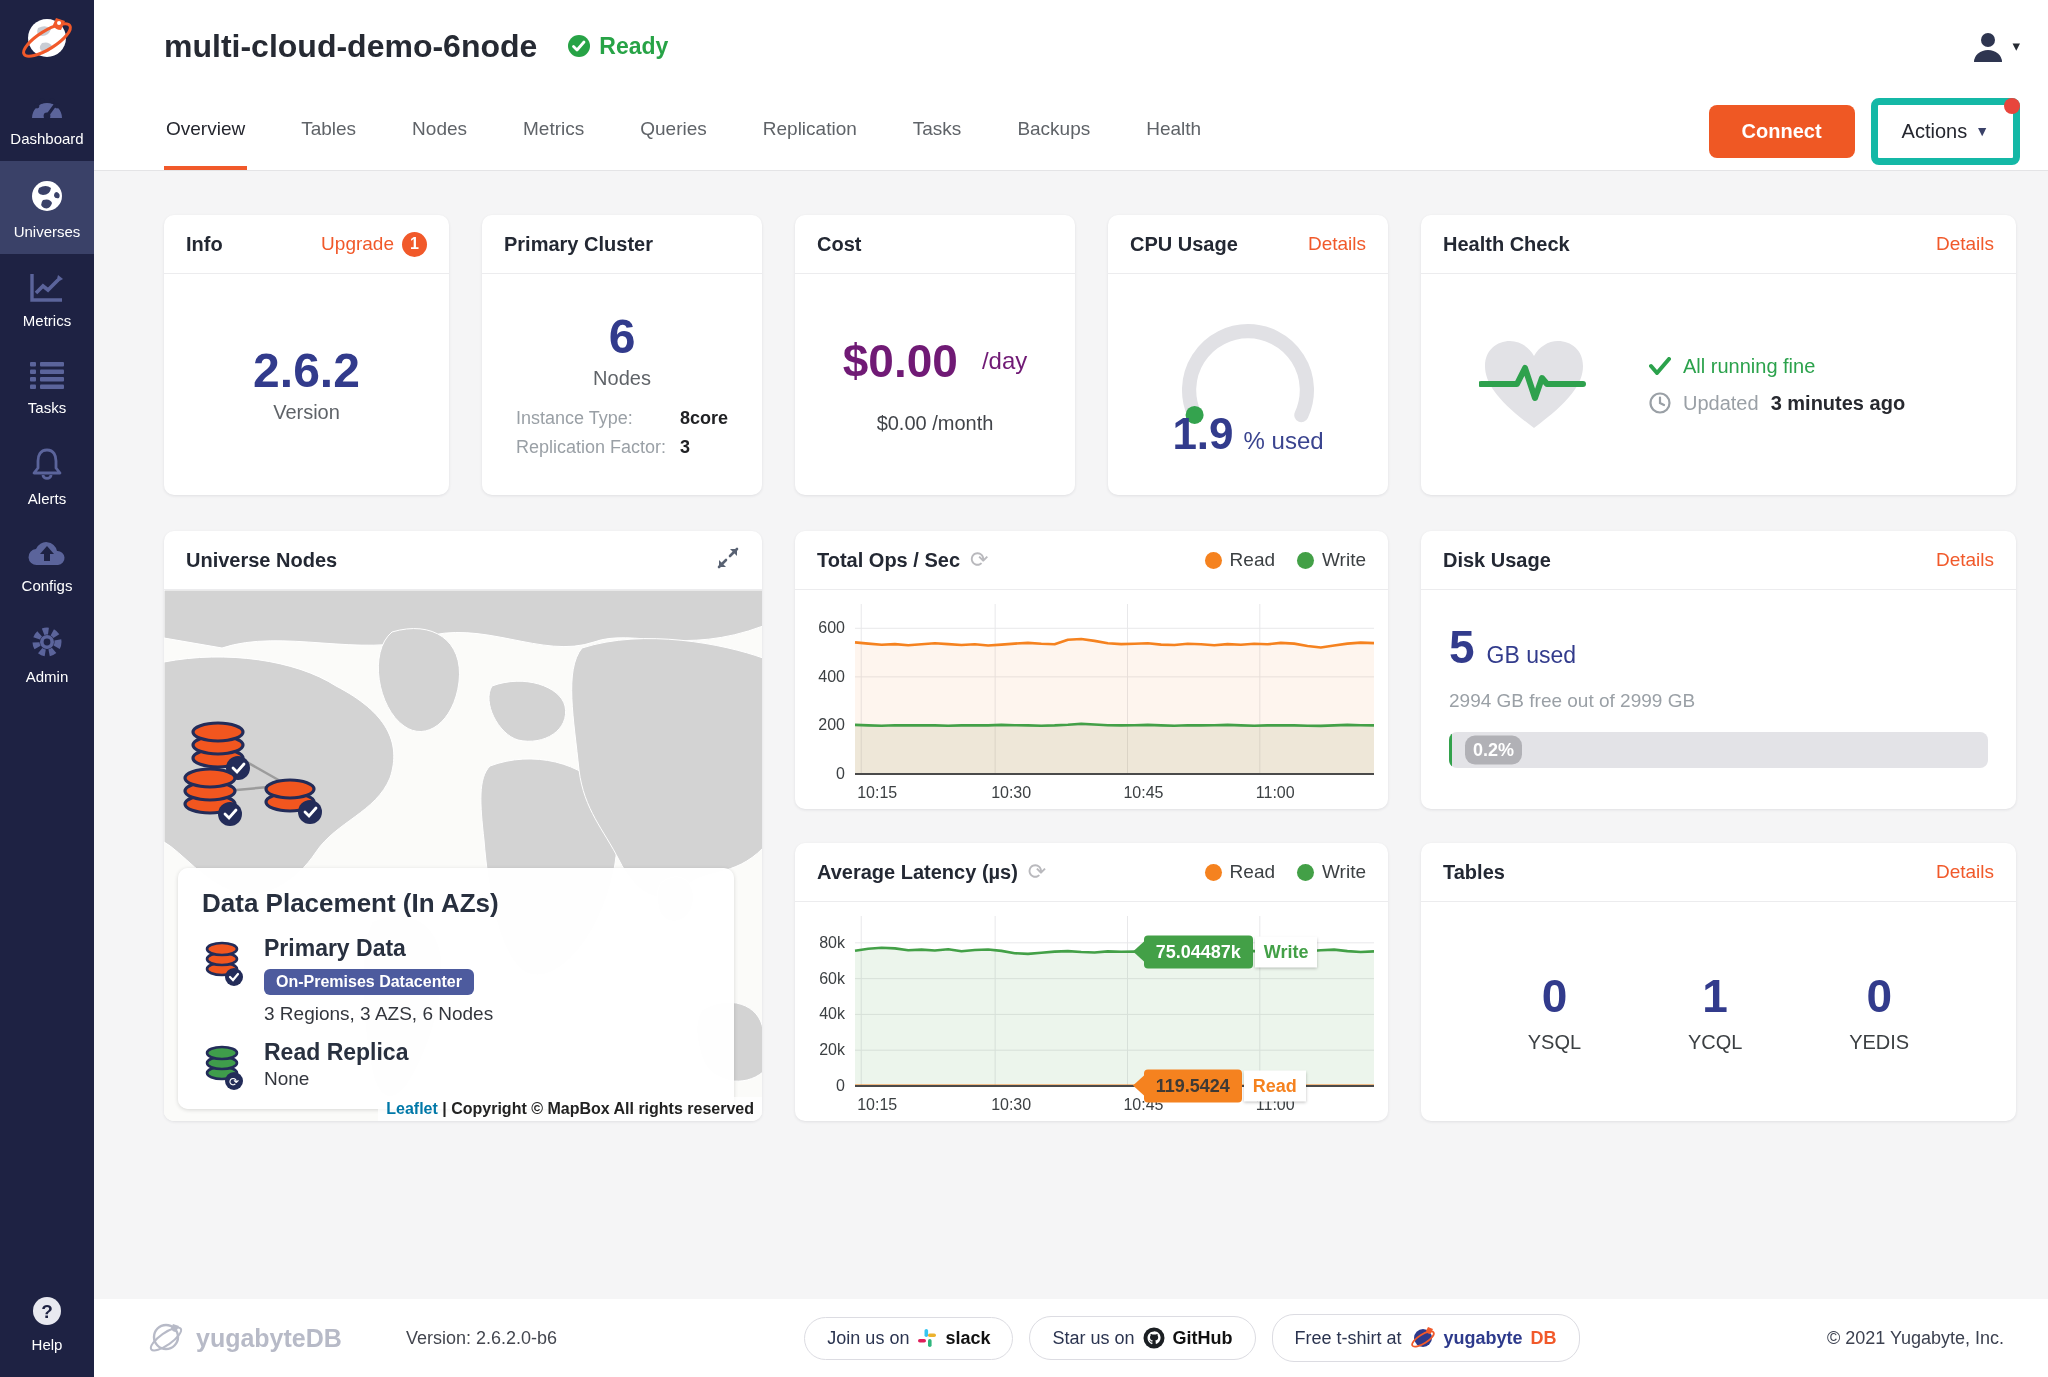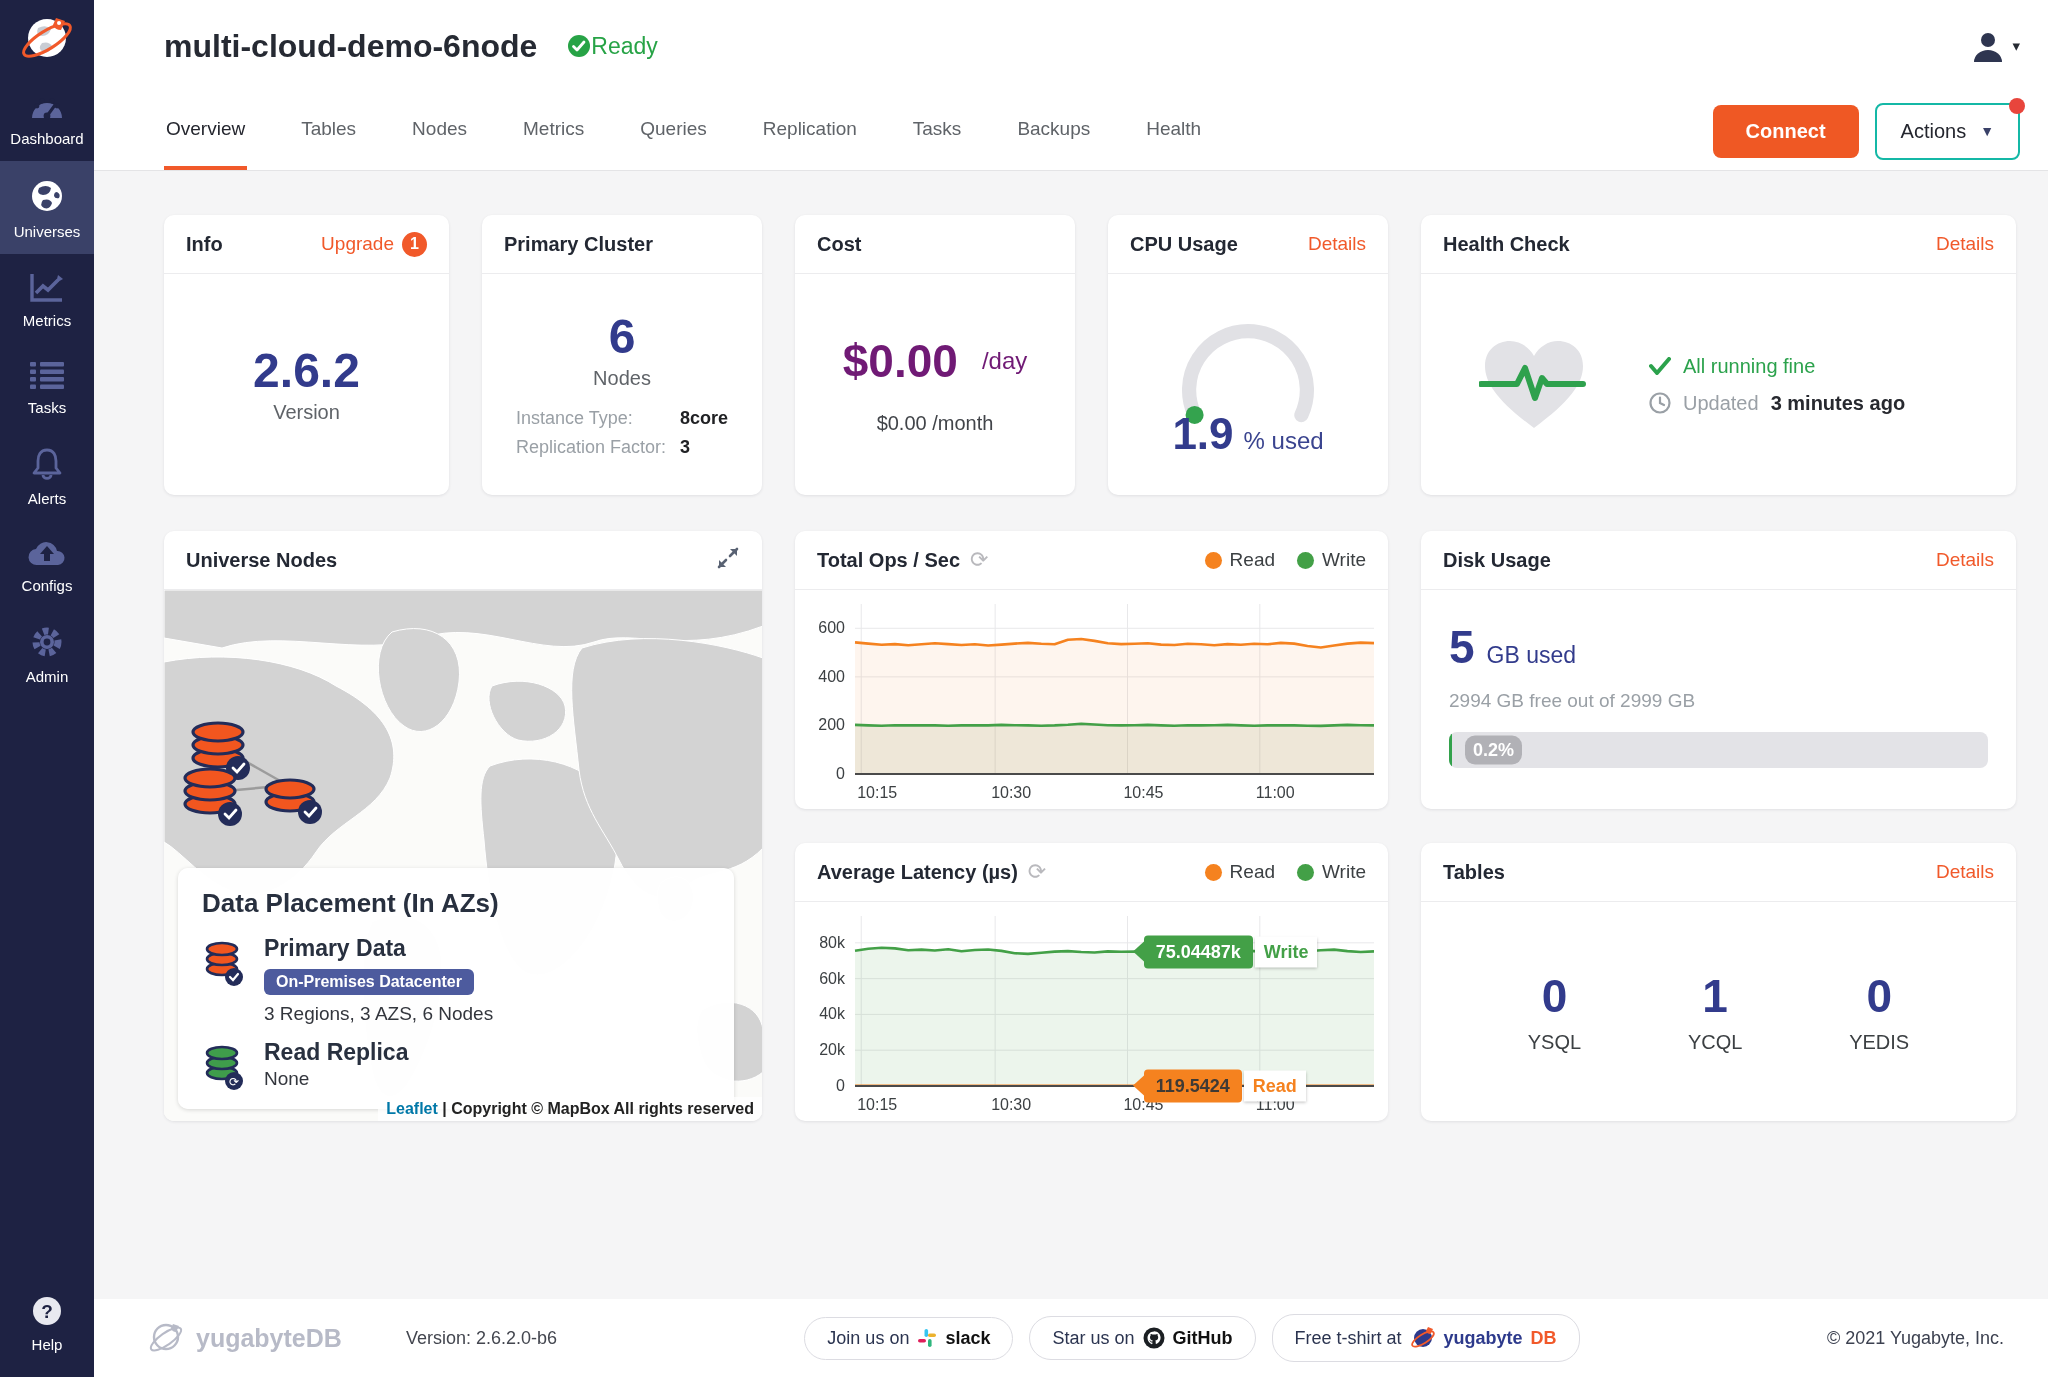--- a/index.html
+++ b/index.html
@@ -12,29 +12,29 @@
   .side-item{display:flex;flex-direction:column;align-items:center;gap:9px;padding:17px 0 14px;color:#fff;font-size:15px;cursor:pointer}
   .side-item svg{display:block}
   .side-item.active{background:#3a4168}
   .side-help{margin-top:auto;margin-bottom:10px}
 
   
   .main{flex:1;display:flex;flex-direction:column;min-width:0}
   .header{background:#fff;padding:0 28px 0 70px;border-bottom:1px solid #e4e4e6}
   .header-top{display:flex;align-items:center;height:92px}
   .uni-title{font-size:32px;font-weight:bold;color:#262a33}
-  .status-ready{display:flex;align-items:center;margin-left:30px;color:#27a346;font-size:23px;font-weight:normal}
+  .status-ready{display:flex;align-items:center;gap:8px;margin-left:30px;color:#27a346;font-size:23px;font-weight:bold}
   .avatar-wrap{margin-left:auto;display:flex;align-items:center;gap:6px;cursor:pointer}
   .caret{color:#262a33;font-size:15px}
   .tabs-row{display:flex;align-items:center;height:78px}
   .tab{font-size:19px;color:#5f6368;padding:0 2px;margin-right:52px;height:100%;display:flex;align-items:center;cursor:pointer;border-bottom:4px solid transparent}
   .tab.active{color:#24262e;border-bottom-color:#f1592a;font-weight:normal}
   .hdr-buttons{margin-left:auto;display:flex;align-items:center;gap:16px}
   .btn-connect{background:#ef5824;color:#fff;border:none;border-radius:8px;font-size:20px;font-weight:bold;padding:15px 33px;cursor:pointer;font-family:inherit}
-  .btn-actions{position:relative;background:#fff;color:#24262e;border:2px solid #14b8a6;border-radius:8px;font-size:20px;padding:15px 24px;cursor:pointer;font-family:inherit;display:flex;align-items:center;gap:14px}
+  .btn-actions{position:relative;background:#fff;color:#24262e;border:7px solid #14b8a6;border-radius:8px;font-size:20px;padding:15px 24px;cursor:pointer;font-family:inherit;display:flex;align-items:center;gap:8px}
   .btn-actions .dd-caret{color:#3a4168;font-size:14px}
   .red-dot{position:absolute;top:-7px;right:-7px;width:16px;height:16px;border-radius:50%;background:#e8453c}
 
   
   .content{padding:44px 26px 0 70px;display:grid;grid-template-columns:285px 280px 280px 280px 595px;column-gap:33px;row-gap:36px;align-content:start}
   .card{background:#fff;border-radius:10px;box-shadow:0 1px 3px rgba(40,40,60,.10);display:flex;flex-direction:column;overflow:hidden}
   .card-h{min-height:59px;display:flex;align-items:center;padding:0 22px;border-bottom:1px solid #ececee;font-size:20px;font-weight:bold;color:#232833;gap:10px}
   .card-link{margin-left:auto;color:#f1592a;font-size:19px;font-weight:normal;cursor:pointer}
   .row1{height:280px}
   .card-body{flex:1;display:flex;flex-direction:column;align-items:center;justify-content:center}

